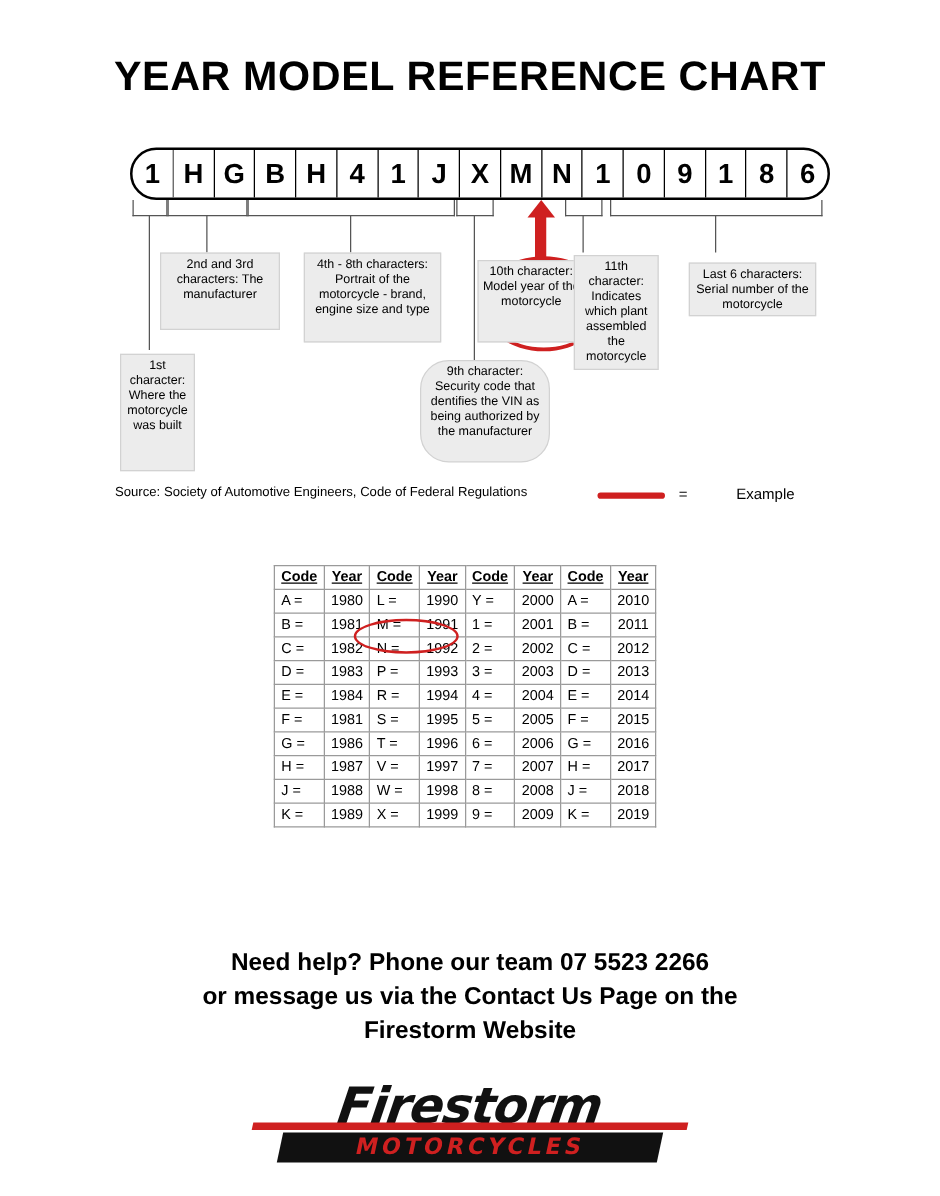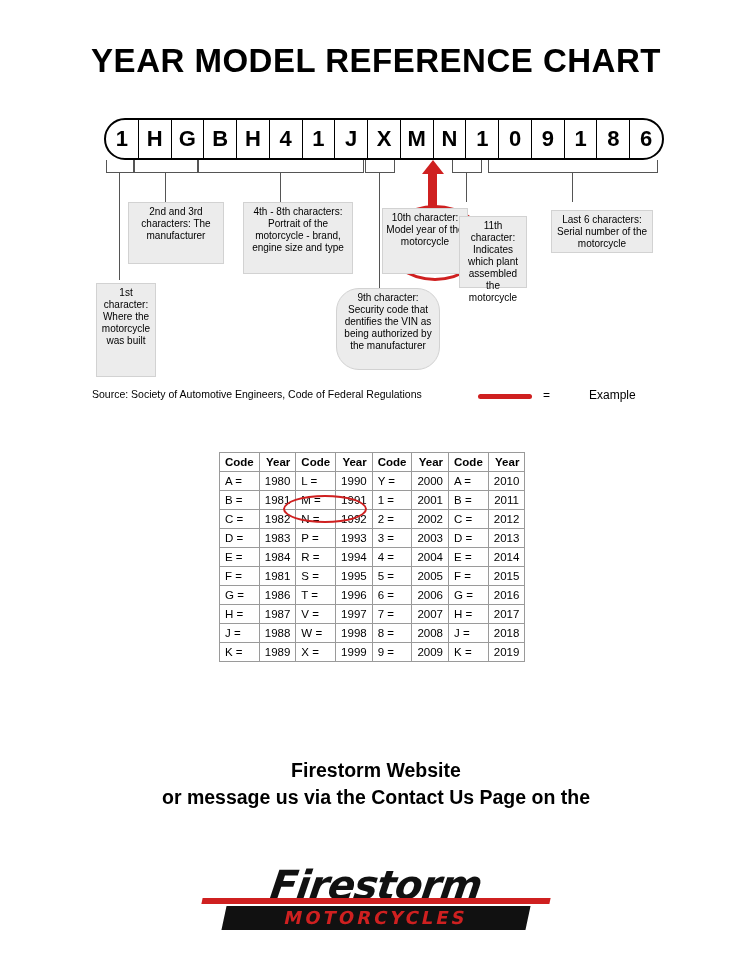--- a/index.html
+++ b/index.html
@@ -139,22 +139,23 @@
   }
   .year-table th, .year-table td {
     border: 1px solid #9a9a9a;
     padding: 3px 5px;
     height: 17px;
     box-sizing: border-box;
     white-space: nowrap;
   }
   .year-table th {
     font-weight: bold;
-    text-align: right;
+    text-align: center;
     background: #fff;
+    text-decoration: underline;
   }
   .year-table td.code { text-align: left; width: 36px; }
   .year-table td.year { text-align: center; width: 34px; }
   .table-circle {
     position: absolute;
     left: 283px;
     top: 495px;
     width: 84px;
     height: 28px;
     border: 2px solid #cf2020;
@@ -269,21 +270,21 @@
 
 <div class="bracket" style="left:488px; top:160px; width:168px; height:12px;"></div>
 <div class="vline" style="left:572px; top:172px; height:30px;"></div>
 
 <div class="callout" style="left:128px; top:202px; width:96px; height:62px;">2nd and 3rd characters: The manufacturer</div>
 
 <div class="callout" style="left:243px; top:202px; width:110px; height:72px;">4th - 8th characters: Portrait of the motorcycle - brand, engine size and type</div>
 
 <div class="callout" style="left:382px; top:208px; width:86px; height:66px;">10th character: Model year of the motorcycle</div>
 
-<div class="callout" style="left:459px; top:216px; width:68px; height:72px;">11th character: Indicates which plant assembled the motorcycle</div>
+<div class="callout" style="left:459px; top:204px; width:68px; height:92px;">11th character: Indicates which plant assembled the motorcycle</div>
 
 <div class="callout" style="left:551px; top:210px; width:102px; height:43px;">Last 6 characters: Serial number of the motorcycle</div>
 
 <div class="callout" style="left:96px; top:283px; width:60px; height:94px;">1st character: Where the motorcycle was built</div>
 
 <div class="callout" style="left:336px; top:288px; width:104px; height:82px;border-radius:23px;">9th character: Security code that dentifies the VIN as being authorized by the manufacturer</div>
 
 <div class="source">Source:  Society of Automotive Engineers, Code of Federal Regulations</div>
 <div class="legend-line"></div>
 <div class="legend-eq">=</div>
@@ -401,22 +402,23 @@
       <td class="code">9 =</td>
       <td class="year">2009</td>
       <td class="code">K =</td>
       <td class="year">2019</td>
     </tr>
   </tbody>
 </table>
 <div class="table-circle"></div>
 
 <div class="footer-text">
+  <div>Need help?  Phone our team 07 5523 2266</div>
+  <div>or message us via the Contact Us Page on the</div>
   <div>Firestorm Website</div>
-  <div>or message us via the Contact Us Page on the</div>
 </div>
 
 <div class="logo">
   <div class="logo-top">Firestorm</div>
   <div class="logo-swoosh"></div>
   <div class="logo-bottom">
     <span>MOTORCYCLES</span>
   </div>
 </div>
 

